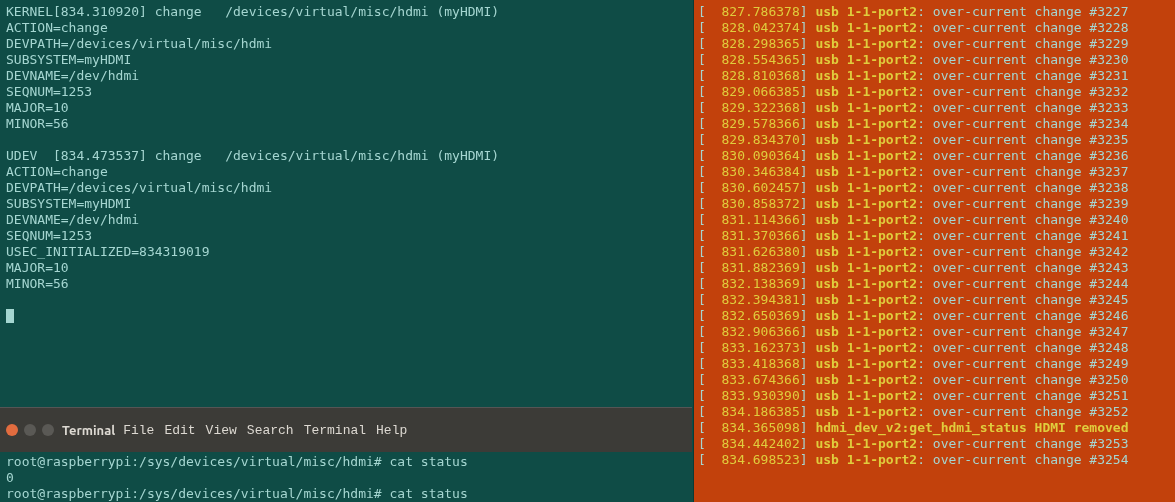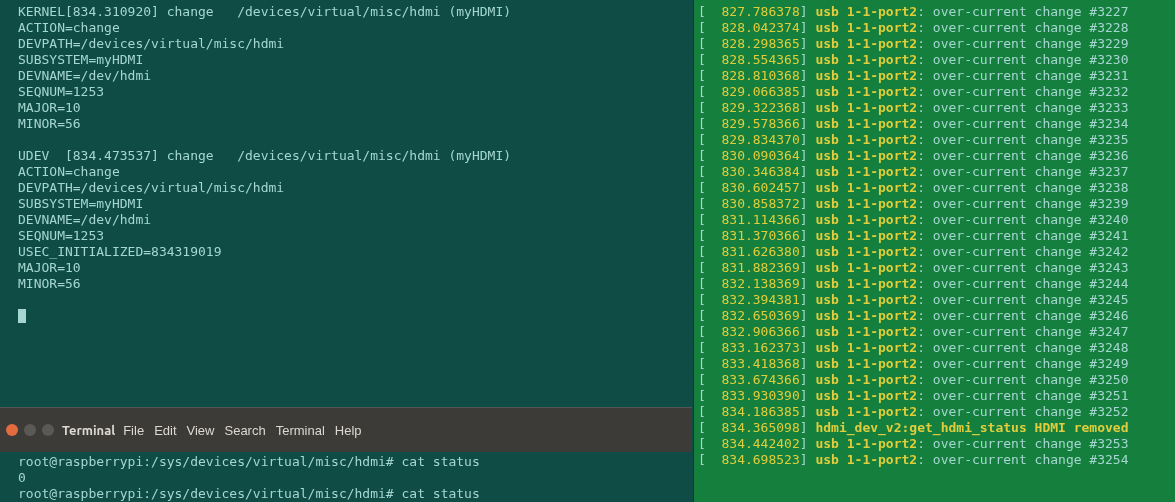--- a/index.html
+++ b/index.html
@@ -1,30 +1,30 @@
 <!DOCTYPE html>
 <html><head>
 <meta charset="utf-8">
 <style>
   html,body{margin:0;padding:0;width:1175px;height:502px;overflow:hidden;background:#0f4c46;font-family:"DejaVu Sans Mono","Liberation Mono",monospace;font-size:13px;}
   .left-col{position:absolute;left:0;top:0;width:692px;height:502px;}
-  .right-col{position:absolute;left:693px;top:0;width:482px;height:502px;background:#15803d;border-left:1px solid #0a3a35;}
-  .term-text{color:#a5d6d1;white-space:pre;line-height:16px;margin-left:12px;}
+  .right-col{position:absolute;left:693px;top:0;width:482px;height:502px;background:#c2410c;border-left:1px solid #0a3a35;}
+  .term-text{color:#a5d6d1;white-space:pre;line-height:16px;}
   .top-term{padding:4px 6px;}
   .cursor-block{display:inline-block;width:8px;height:14px;background:#a5d6d1;vertical-align:text-bottom;}
   
   .window{position:absolute;left:0;top:407px;width:692px;height:95px;}
   .titlebar{height:24px;background:linear-gradient(#3c3b37,#3c3b37);display:flex;align-items:center;padding:10px 6px;gap:8px;border-top:1px solid #555;}
   .winbtns{display:flex;gap:6px;}
   .winbtn{width:12px;height:12px;border-radius:6px;}
   .winbtn.close{background:#e26c3f;}
   .winbtn.min{background:#5a5955;}
   .winbtn.max{background:#5a5955;}
   .title{color:#ddd9d2;font-family:Ubuntu,Cantarell,sans-serif;font-size:13px;font-weight:bold;}
-  .menubar{font-family:Liberation Sans, sans-serif;font-size:13px;color:#ddd9d2;}
+  .menubar{font-family:Liberation Mono, monospace;font-size:13px;color:#ddd9d2;}
   .menubar span{margin-right:10px;}
   .term-body{background:#0f4c46;height:71px;padding:2px 6px;}
   .right-inner{padding:4px 4px;line-height:16px;white-space:pre;overflow:hidden;}
   .br{color:#a5d6d1;} 
   .ts{color:#e0cd3d;} 
   .dev{color:#e0cd3d;font-weight:bold;} 
   .msg{color:#a5d6d1;}
 </style>
 </head>
 <body>

